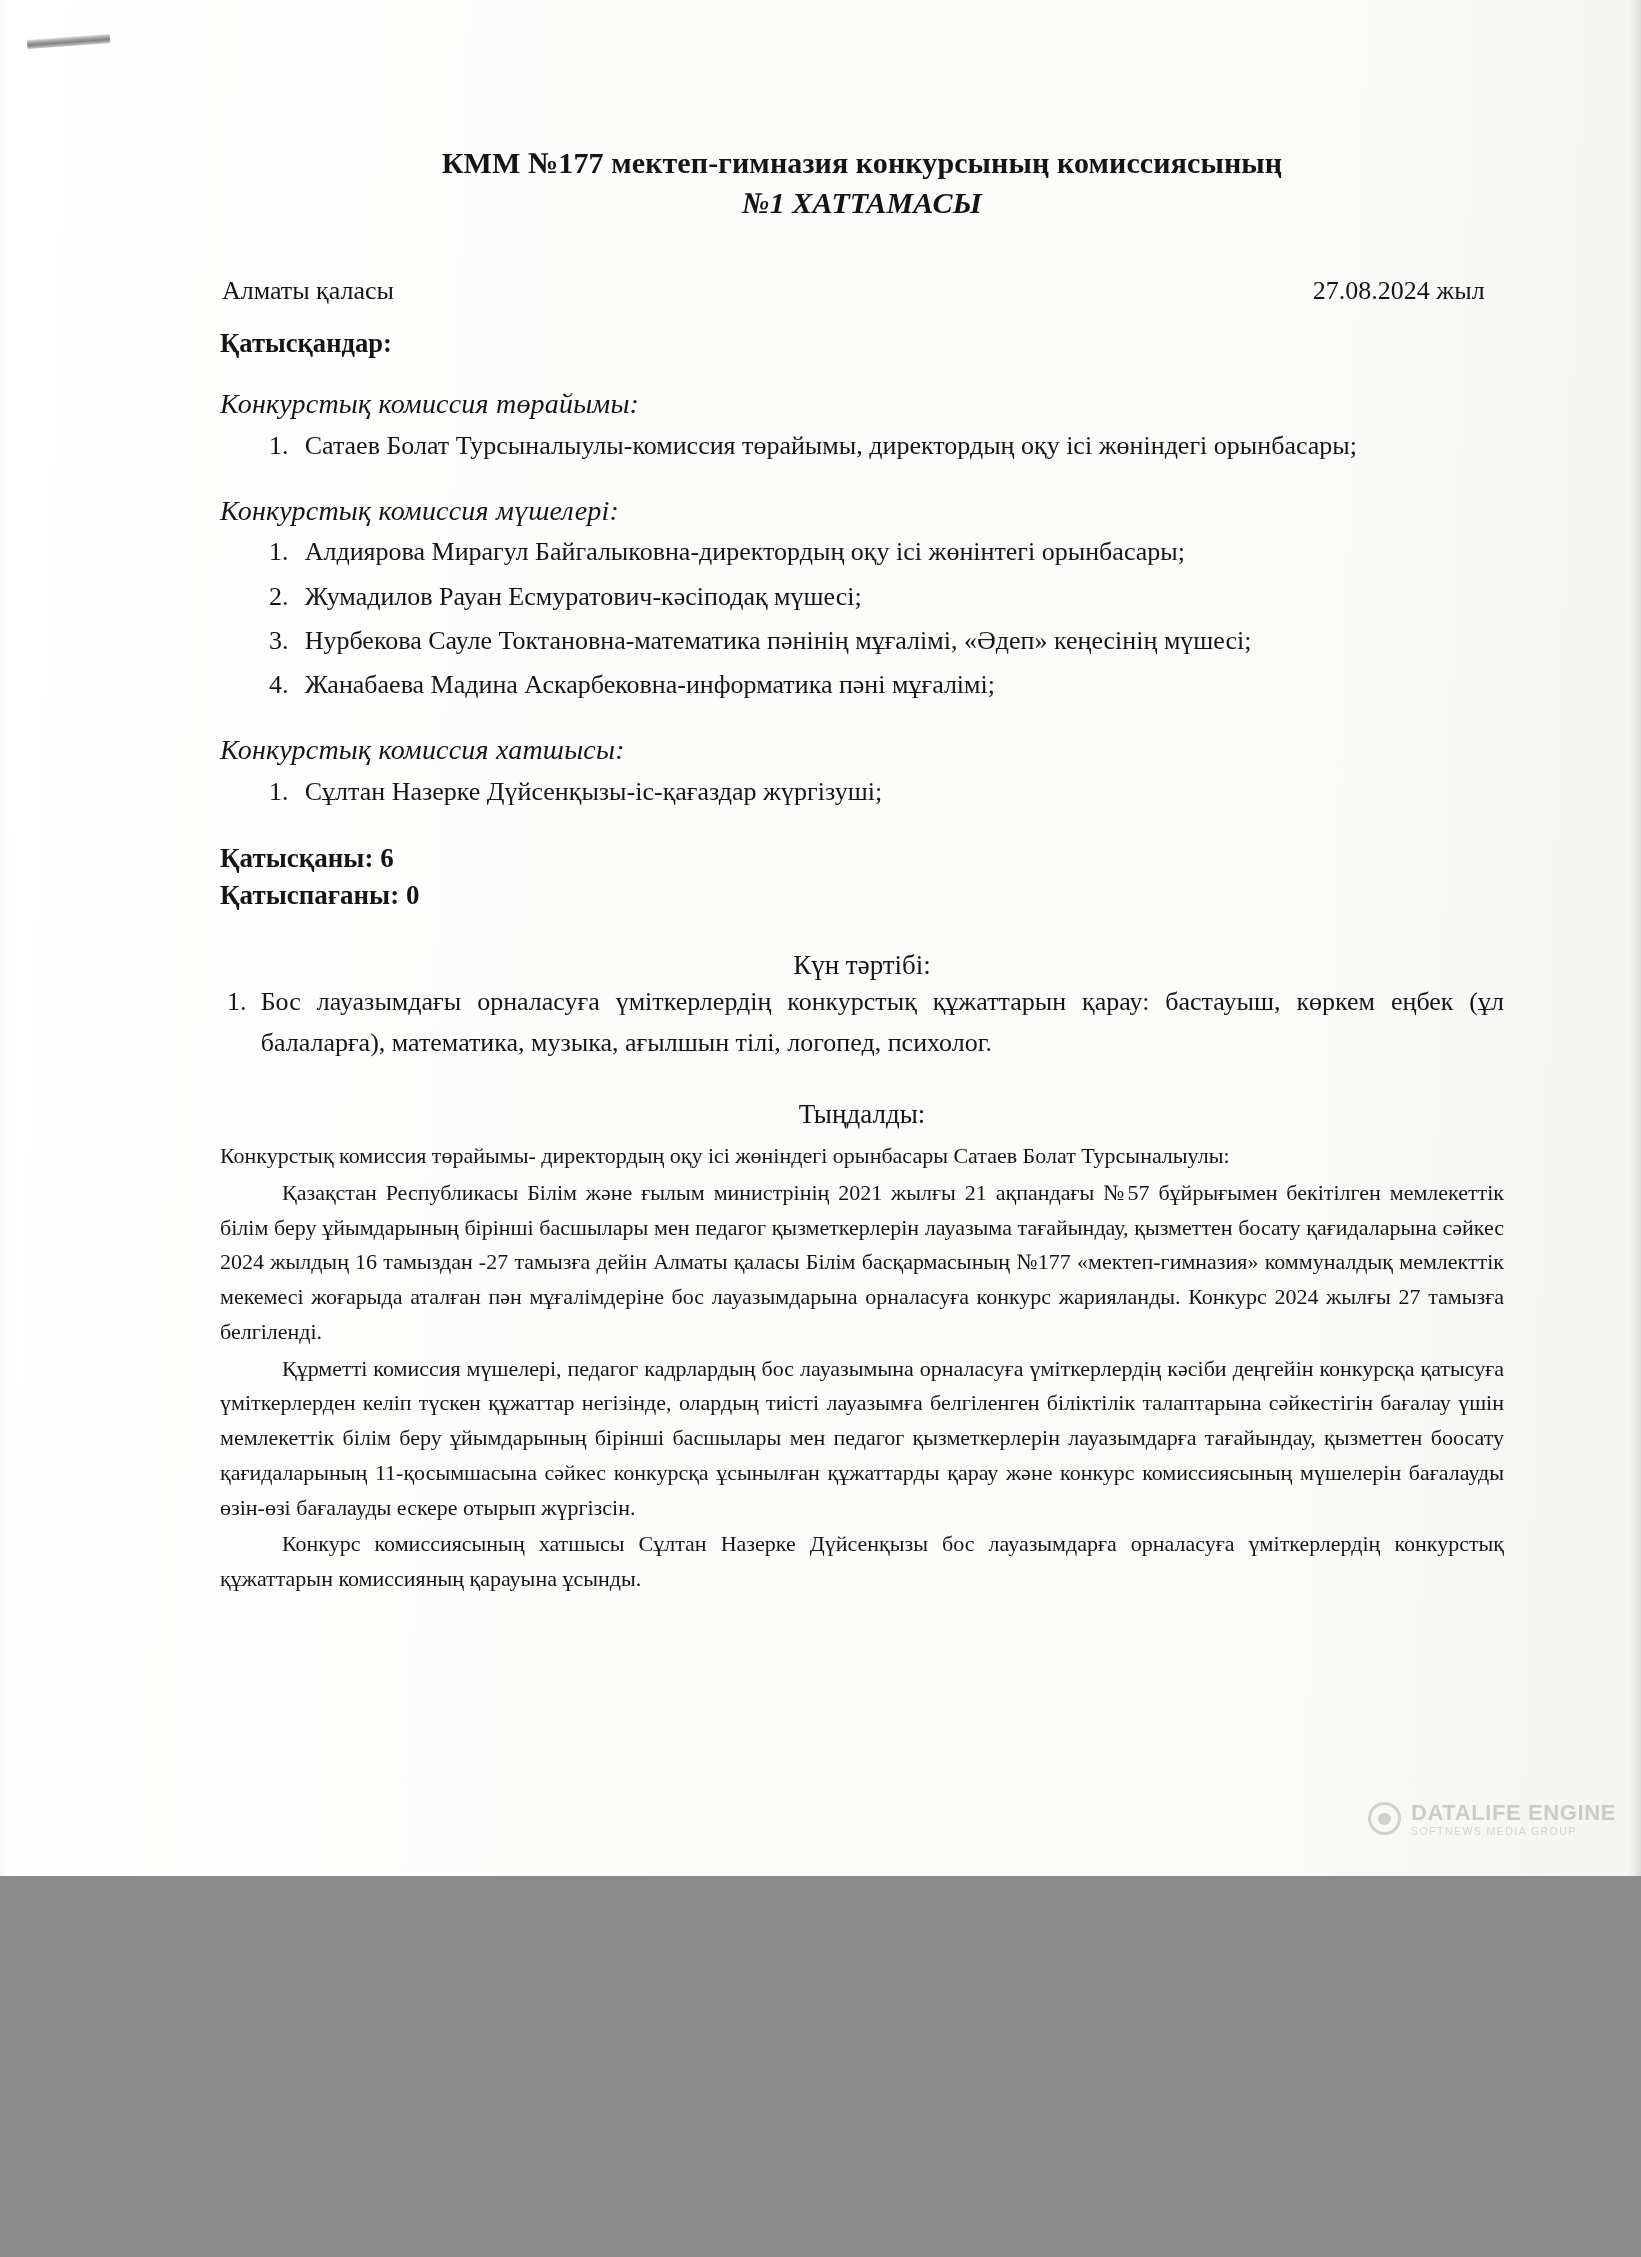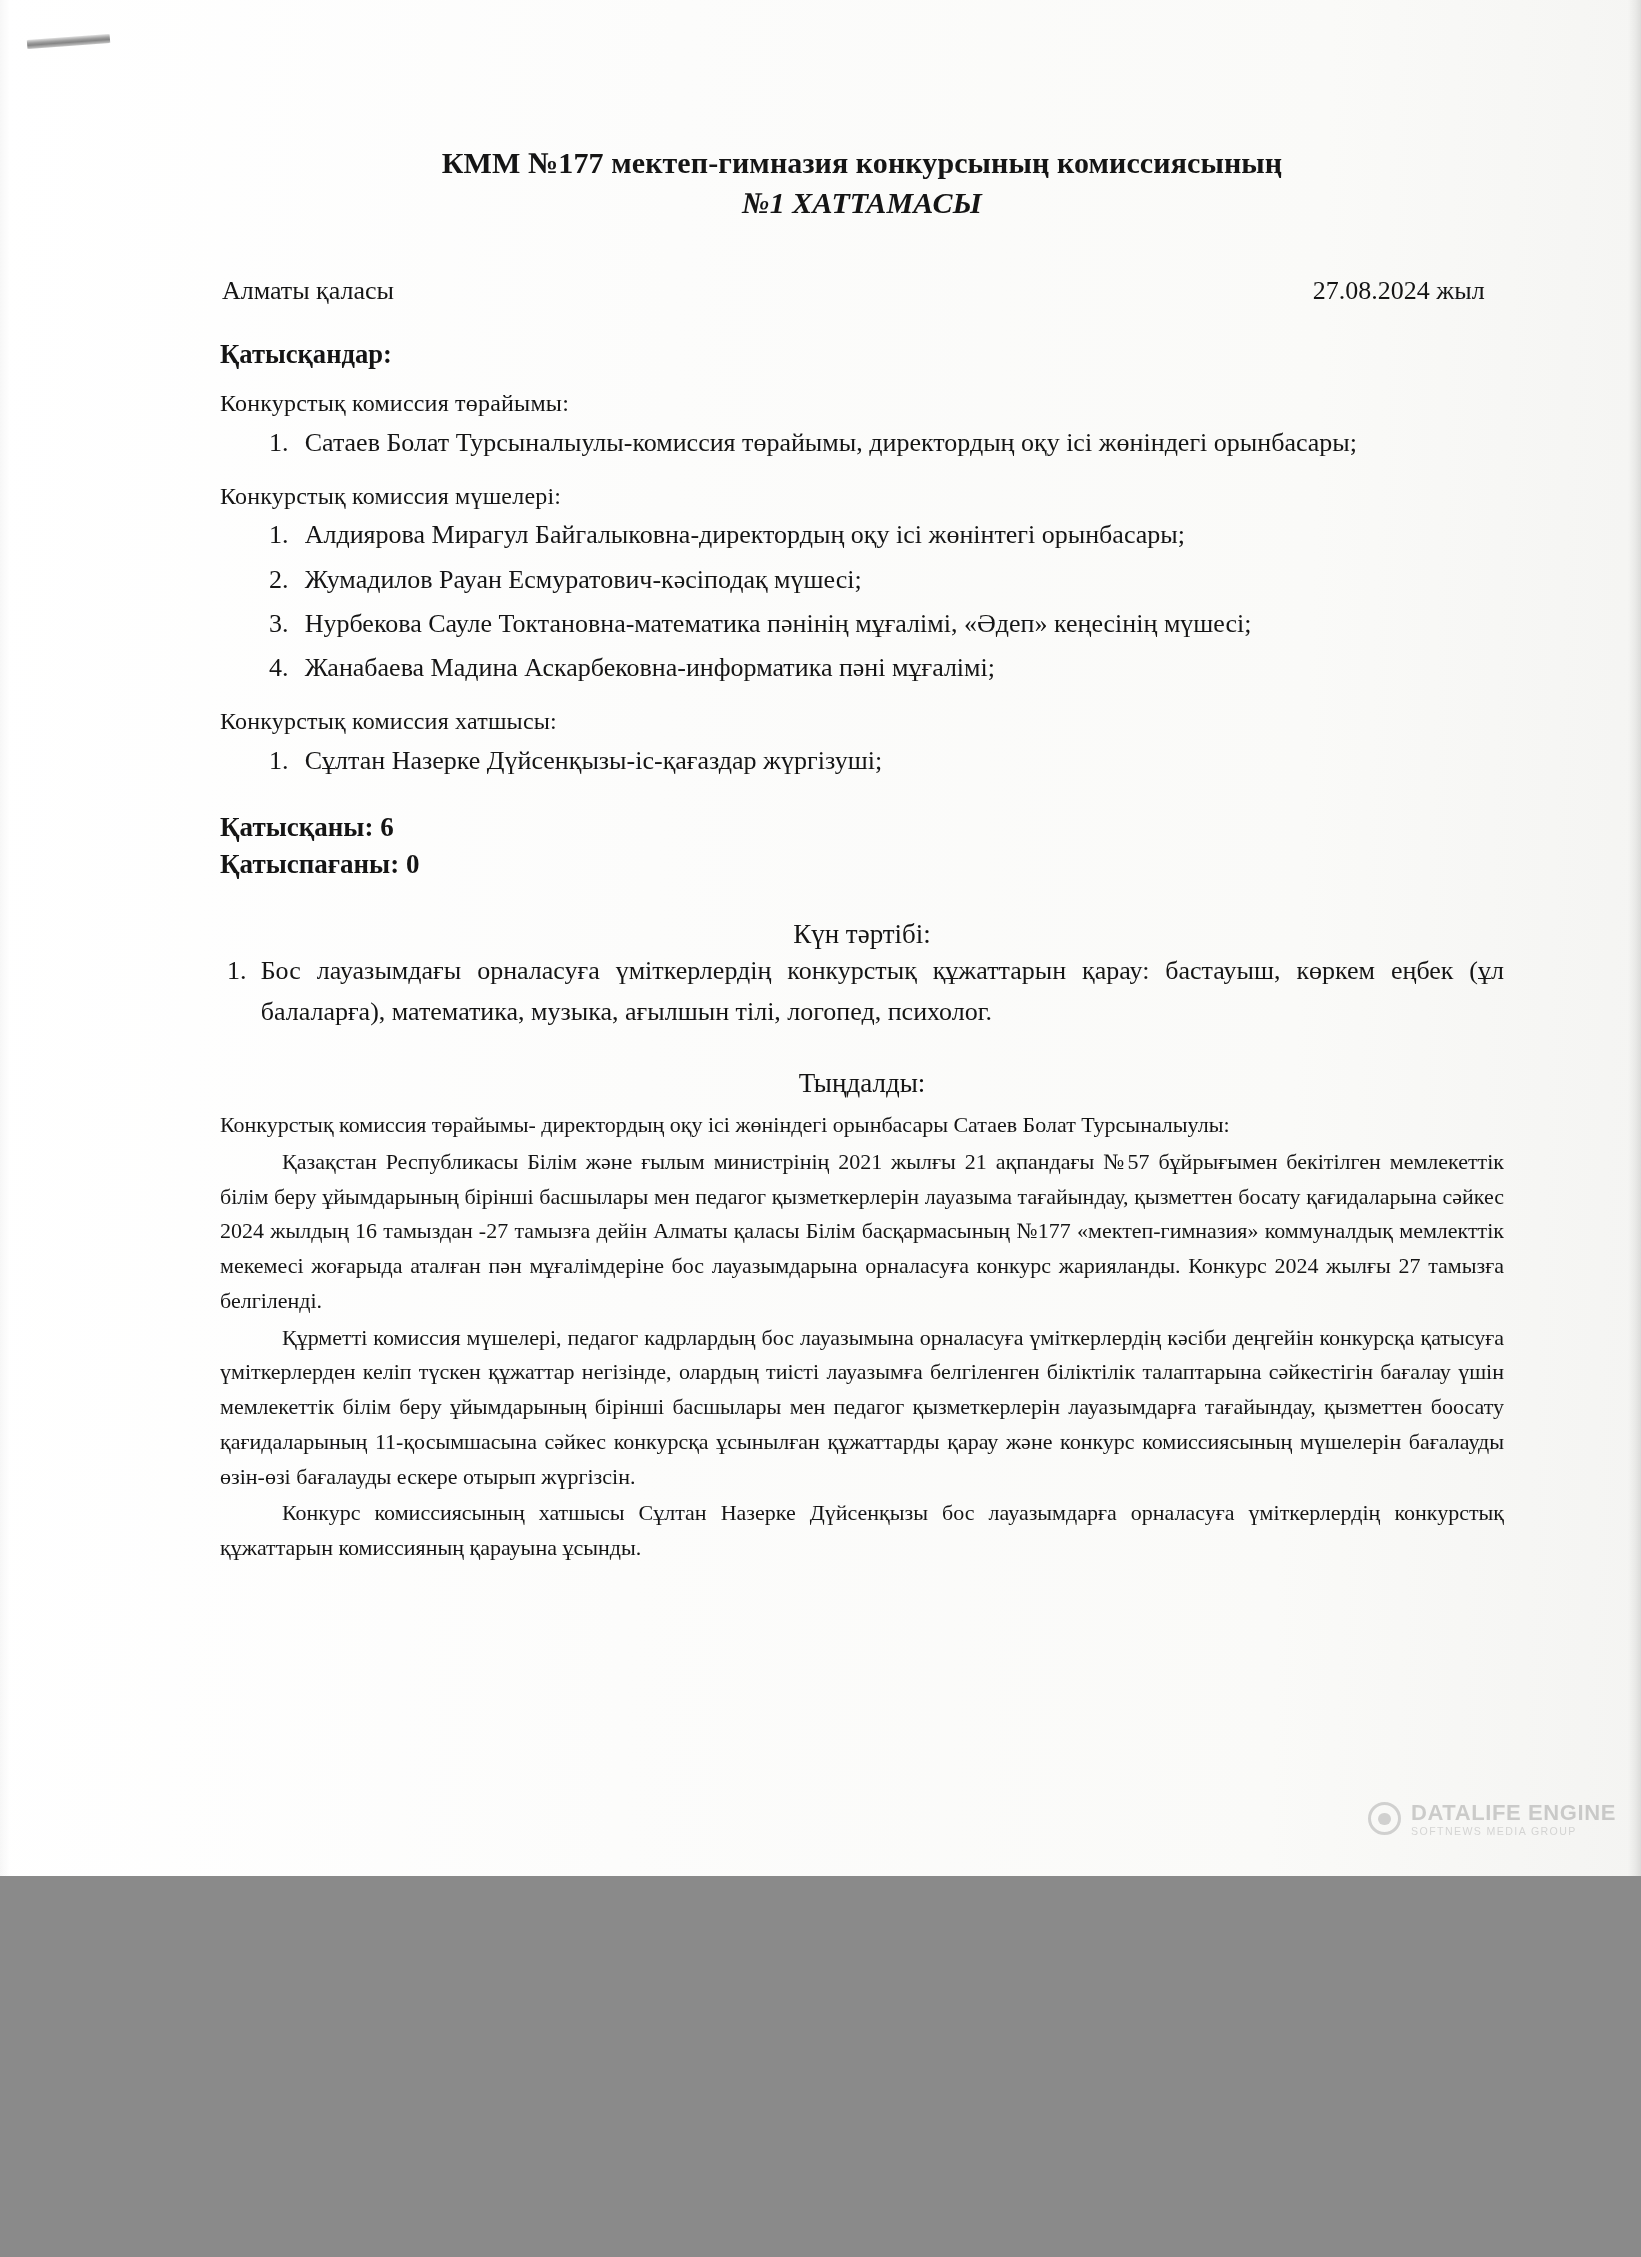--- a/index.html
+++ b/index.html
@@ -84,25 +84,26 @@
     font-size: 26px;
     margin-top: 54px;
     padding-right: 19.3px;
   }
   .meta-city { margin-left: 1.9px; }
 
   
   .section-bold {
     font-weight: bold;
     font-size: 26.6px;
-    margin-top: 33px;
+    margin-top: 22px;
   }
   .section-italic {
-    font-size: 24px;
-    margin-top: 20px;
+    font-style: italic;
+    font-size: 28px;
+    margin-top: 29px;
     letter-spacing: 0.2px;
   }
   .centered-bold {
     text-align: center;
     font-weight: normal;
     font-size: 27px;
     margin-top: 35px;
   }
 
   

